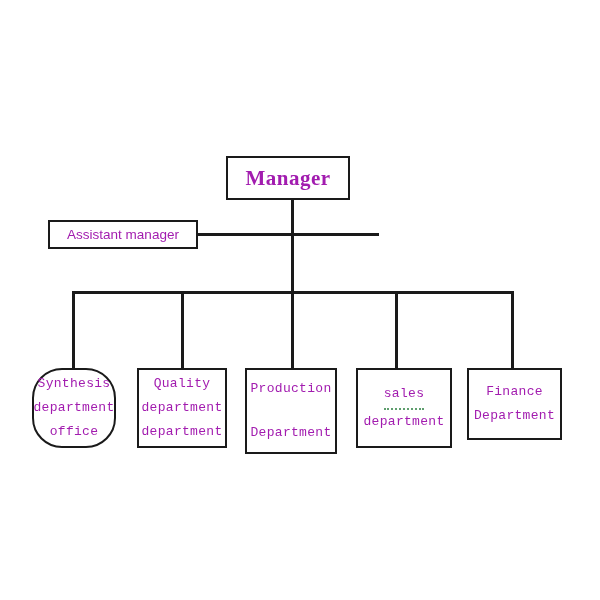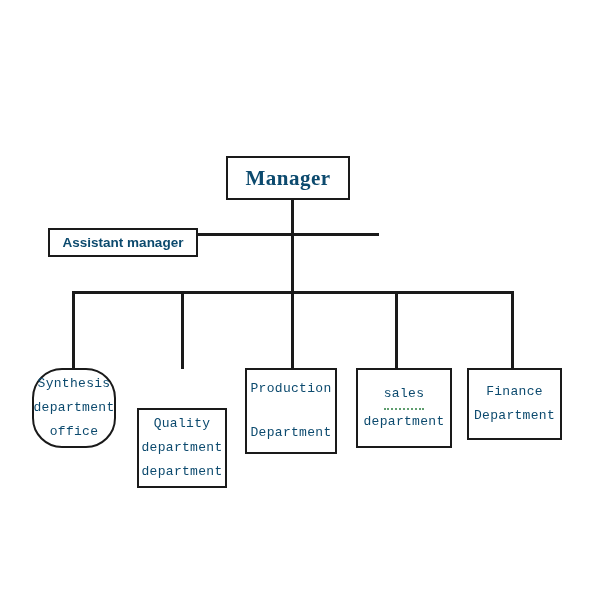--- a/index.html
+++ b/index.html
@@ -29,38 +29,37 @@
   .node {
     position: absolute;
     box-sizing: border-box;
     background: #ffffff;
     border: 2px solid #1a1a1a;
     display: flex;
     flex-direction: column;
     align-items: center;
     justify-content: center;
     text-align: center;
-    color: #0c4a6e;
+    color: #a21caf;
     z-index: 5;
   }
 
   
   .node-top {
     font-family: "Liberation Serif", serif;
     font-weight: bold;
     font-size: 21px;
     letter-spacing: 0.5px;
   }
 
   
   .node-staff {
     font-family: "Liberation Sans", sans-serif;
-    font-weight: bold;
+    font-weight: normal;
     font-size: 13.5px;
-    margin-top: 8px;
   }
 
   
   .node-dept {
     font-family: "Liberation Mono", monospace;
     font-size: 13px;
     line-height: 1.85;
     letter-spacing: 0.3px;
   }
   .node-dept .ln { display: block; white-space: nowrap; }
@@ -95,21 +94,21 @@
     <span>Assistant manager</span>
   </div>
 
 
   <div class="node node-dept" style="left:32px; top:368px; width:84px; height:80px;border-radius:30px;">
     <span class="ln">Synthesis</span>
     <span class="ln">department</span>
     <span class="ln">office</span>
   </div>
 
-  <div class="node node-dept" style="left:137px; top:368px; width:90px; height:80px;margin-top:40px;">
+  <div class="node node-dept" style="left:137px; top:368px; width:90px; height:80px;">
     <span class="ln">Quality</span>
     <span class="ln">department</span>
     <span class="ln">department</span>
   </div>
 
   <div class="node node-dept" style="left:245px; top:368px; width:92px; height:86px;gap:20px;">
     <span class="ln">Production</span>
     <span class="ln">Department</span>
   </div>
 

